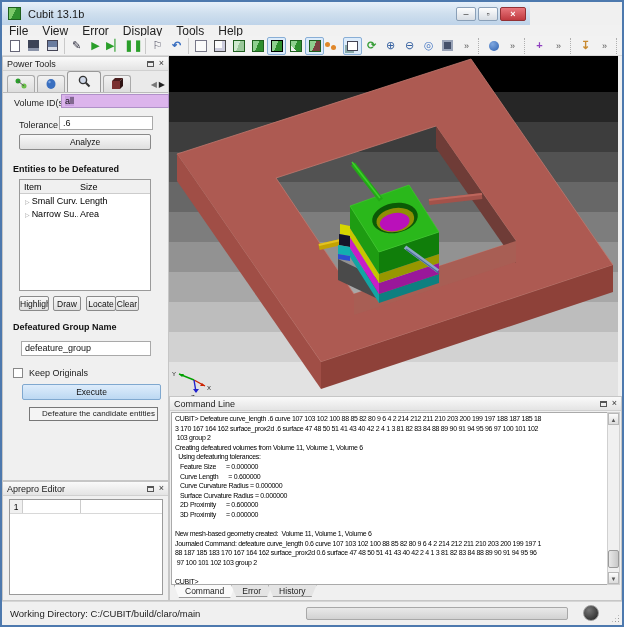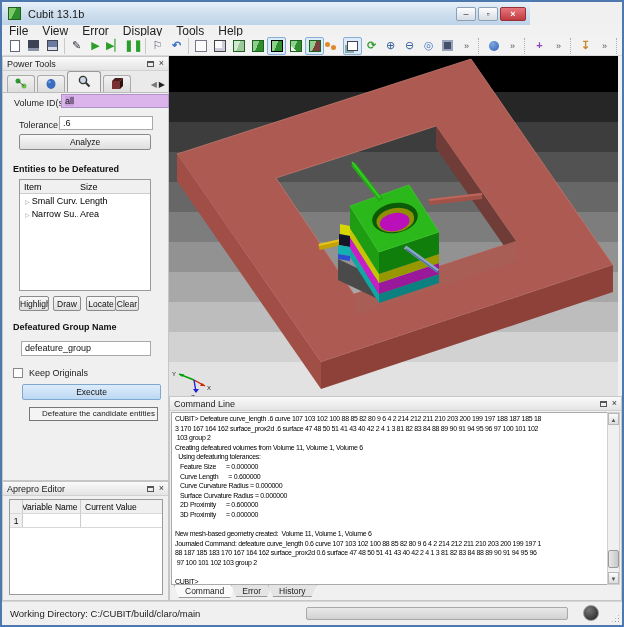--- a/index.html
+++ b/index.html
@@ -308,25 +308,20 @@
   </div>
 
   <div class="panel" style="left:2px;top:481px;width:167px;height:120px;">
     <div class="phead">
       <span>Aprepro Editor</span>
       <span class="sp"></span>
       <span class="float-ico"></span>
       <span class="close-ico">×</span>
     </div>
     <div class="aptable" style="left:6px;top:17px;width:154px;height:96px;">
-      <div class="aprow" style="background:#f0f0f0;font-weight:normal;">
-        <div class="apnum"></div>
-        <div class="apc1"><span style="margin-left:-3px;">Variable Name</span></div>
-        <div class="apc2">Current Value</div>
-      </div>
       <div class="aprow">
         <div class="apnum">1</div>
         <div class="apc1"></div>
         <div class="apc2"></div>
       </div>
     </div>
   </div>
 
   <div class="viewport">
     <svg width="449" height="340" viewBox="0 0 449 340">

